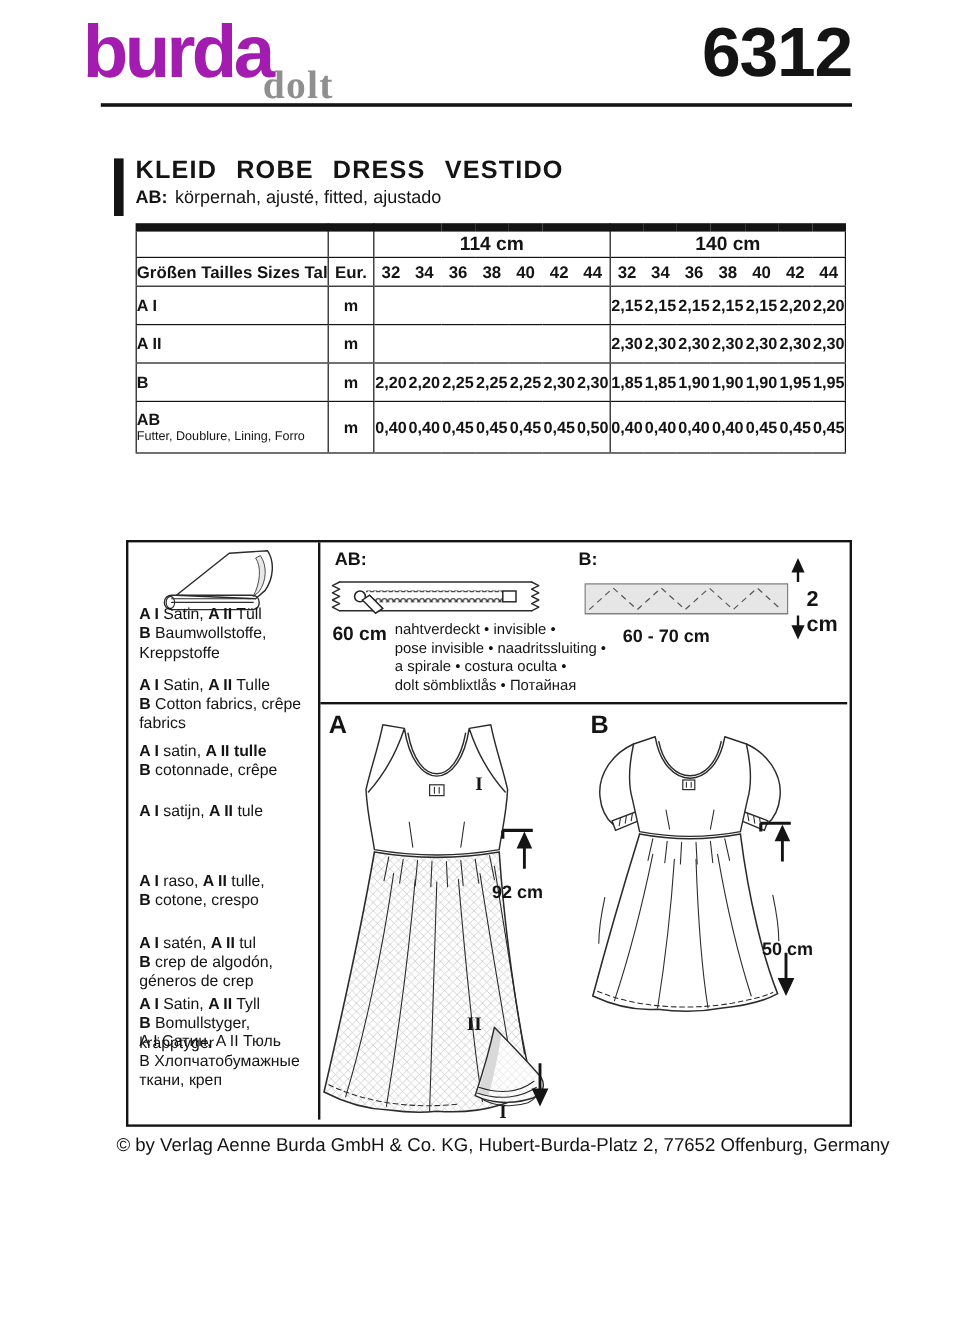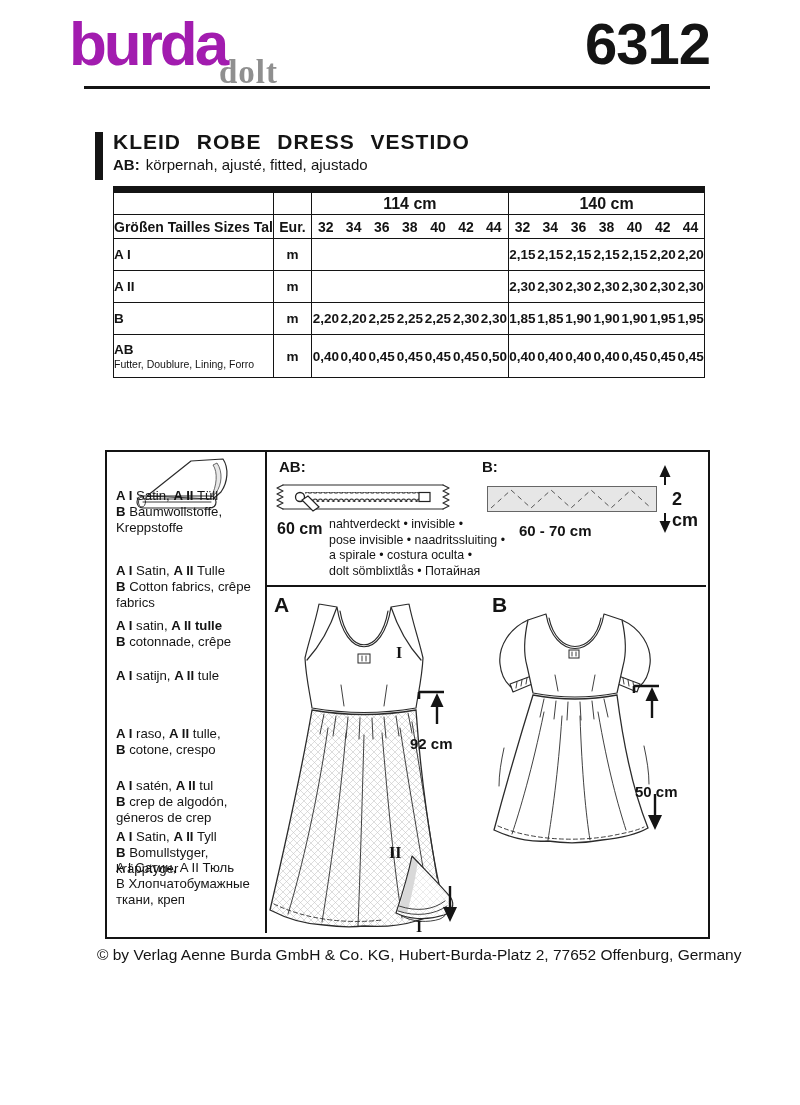--- a/index.html
+++ b/index.html
@@ -33,21 +33,21 @@
   tr.h1 td{height:21px;font-size:16px;}
   tr.h2 td{height:23px;font-size:14px;}
   tr.dr td{height:31px;}
   tr.dr2 td{height:42px;margin-top:22px;}
   .sublab{font-weight:400;font-size:10.5px;margin-top:1px;}
 
   
   .panel{left:105px;top:450px;width:601px;height:485px;border:2px solid #141414;}
   .sidebar{position:absolute;left:0;top:0;width:158px;height:481px;border-right:2px solid #141414;}
   .fabric-entry{position:absolute;left:9px;width:144px;font-size:13.2px;line-height:16px;}
-  .fabric-entry:nth-of-type(1){top:36px;}
+  .fabric-entry:nth-of-type(1){top:52px;}
   .fabric-entry:nth-of-type(2){top:111px;}
   .fabric-entry:nth-of-type(3){top:166px;}
   .fabric-entry:nth-of-type(4){top:216px;}
   .fabric-entry:nth-of-type(5){top:274px;}
   .fabric-entry:nth-of-type(6){top:326px;}
   .fabric-entry:nth-of-type(7){top:377px;}
   .fabric-entry:nth-of-type(8){top:408px;}
   .bolt{position:absolute;left:26px;top:4px;}
 
   .notions{position:absolute;left:160px;top:0;width:439px;height:133px;border-bottom:2px solid #141414;}

